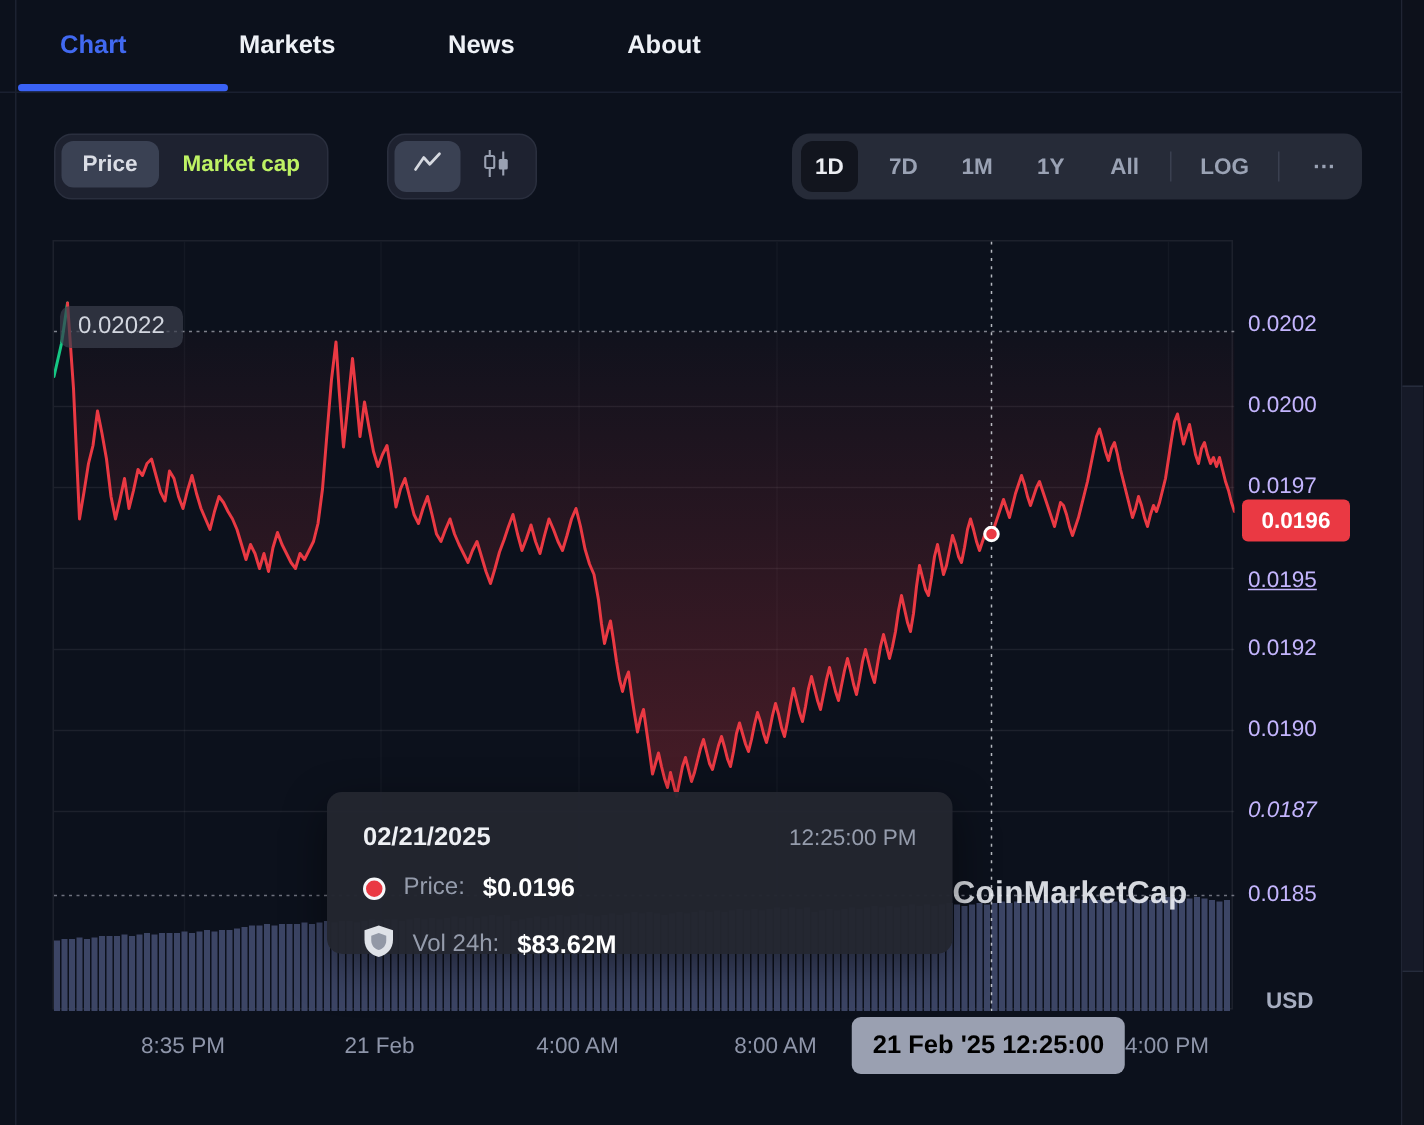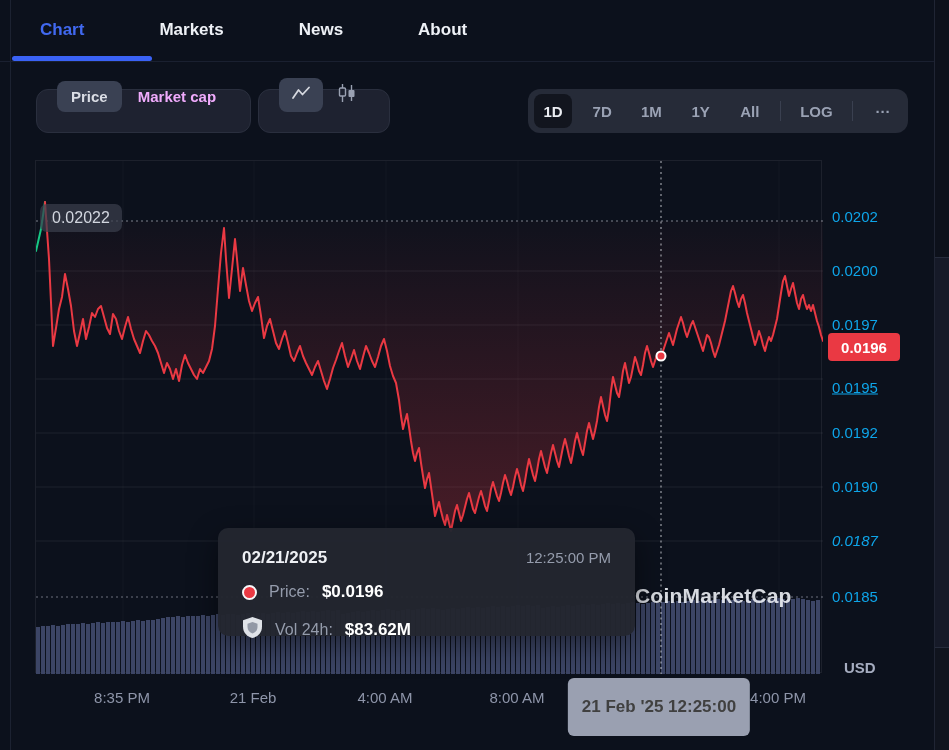--- a/index.html
+++ b/index.html
@@ -11,23 +11,23 @@
   .left-border { position:absolute; left:10px; top:0; width:1px; height:750px; background:#1c2231; }
 
   
   .tabs { position:absolute; left:40px; top:20px; display:flex; gap:75px; }
   .tab { font-size:17px; font-weight:700; color:#eef1f6; cursor:pointer; }
   .tab.active { color:#4169f0; }
   .tab-underline { position:absolute; left:12px; top:56px; width:140px; height:5px; border-radius:3px; background:#3a62f5; }
   .header-divider { position:absolute; left:0; top:61px; width:949px; height:1px; background:#1a2030; }
 
   
-  .ctl-group { position:absolute; top:89px; height:44px; display:flex; align-items:flex-end; gap:2px;
-               background:#1e2230; border:1px solid #2a2f3e; border-radius:12px; padding:20px; }
-  .chip { padding:7px 14px; border-radius:8px; font-size:15px; font-weight:600; color:#f0abfc; cursor:pointer; white-space:nowrap; }
+  .ctl-group { position:absolute; top:89px; height:44px; display:flex; align-items:flex-start; gap:2px;
+               background:#1e2230; border:1px solid #2a2f3e; border-radius:12px; padding:4px; }
+  .chip { padding:7px 14px; border-radius:8px; font-size:15px; font-weight:600; color:#bef264; cursor:pointer; white-space:nowrap; }
   .chip.sel { background:#3a4153; color:#dadde5; }
   .icon-chip { width:44px; height:34px; display:flex; align-items:center; justify-content:center; border-radius:8px; cursor:pointer; }
   .icon-chip.sel { background:#3a4153; }
 
   .range-group { position:absolute; left:528px; top:89px; width:380px; height:44px; display:flex; align-items:center;
                  background:#262b38; border-radius:12px; padding:16px 6px; justify-content:space-between;text-align:center; }
   .range-btn { min-width:38px; height:34px; display:flex; align-items:center; justify-content:center;
                font-size:15px; font-weight:700; color:#9aa2b4; border-radius:8px; cursor:pointer; padding:0 8px; }
   .range-btn.sel { background:#12151e; color:#ebedf2; }
   .range-div { width:1px; height:20px; background:#3a4050; }
@@ -37,31 +37,31 @@
                 border:1px solid rgba(255,255,255,0.07); }
   .chart-wrap svg { display:block; }
 
   .open-badge { position:absolute; left:40px; top:204px; padding:5px 12px; background:rgba(58,63,76,0.72);
                 border-radius:7px; font-size:16px; color:#d2d6df; z-index:3; }
   .watermark { position:absolute; left:635px; top:584px; font-size:21px; font-weight:700;
                color:rgba(243,245,250,0.88); letter-spacing:0.2px; z-index:2; }
 
   
   .y-axis { position:absolute; left:822px; top:0; width:112px; height:750px; }
-  .ytick { position:absolute; left:10px; transform:translateY(-50%); font-size:15px; color:#0ea5e9; }
+  .ytick { position:absolute; left:10px; transform:translateY(-50%); font-size:15px; color:#c4b5fd; }
   .price-badge { position:absolute; left:6px; top:333px; width:72px; height:28px; background:#ea3943;
                  border-radius:4px; display:flex; align-items:center; justify-content:center;
                  color:#ffffff; font-size:15px; font-weight:700; z-index:4; }
   .usd-label { position:absolute; left:22px; top:659px; font-size:15px; font-weight:700; color:#a6adc0; }
 
   
   .x-axis { position:absolute; left:0; top:680px; width:949px; height:45px; }
   .xtick { position:absolute; top:9px; transform:translateX(-50%); font-size:15px; color:#8e95a9; white-space:nowrap; }
-  .cross-badge { position:absolute; left:659px; top:-2px; transform:translateX(-50%); padding:19px 14px;
-                 background:#9aa0b1; border-radius:6px; color:#404040; font-size:17px; font-weight:700;
+  .cross-badge { position:absolute; left:659px; top:-2px; transform:translateX(-50%); padding:9px 14px;
+                 background:#9aa0b1; border-radius:6px; color:#000000; font-size:17px; font-weight:700;
                  white-space:nowrap; z-index:5; }
 
   
   .tooltip { position:absolute; left:218px; top:528px; width:417px; height:108px; background:rgba(35,38,47,0.97);
              border-radius:10px; box-shadow:0 10px 30px rgba(0,0,0,0.45); padding:20px 24px 0; z-index:6; }
   .tt-head { display:flex; justify-content:space-between; align-items:baseline; }
   .tt-date { font-size:17px; font-weight:700; color:#eef0f4; }
   .tt-time { font-size:15px; color:#959cac; }
   .tt-row { display:flex; align-items:center; gap:12px; margin-top:14px; }
   .tt-dot { width:15px; height:15px; border-radius:50%; background:#ea3943; border:2px solid #f6f7f9; }

